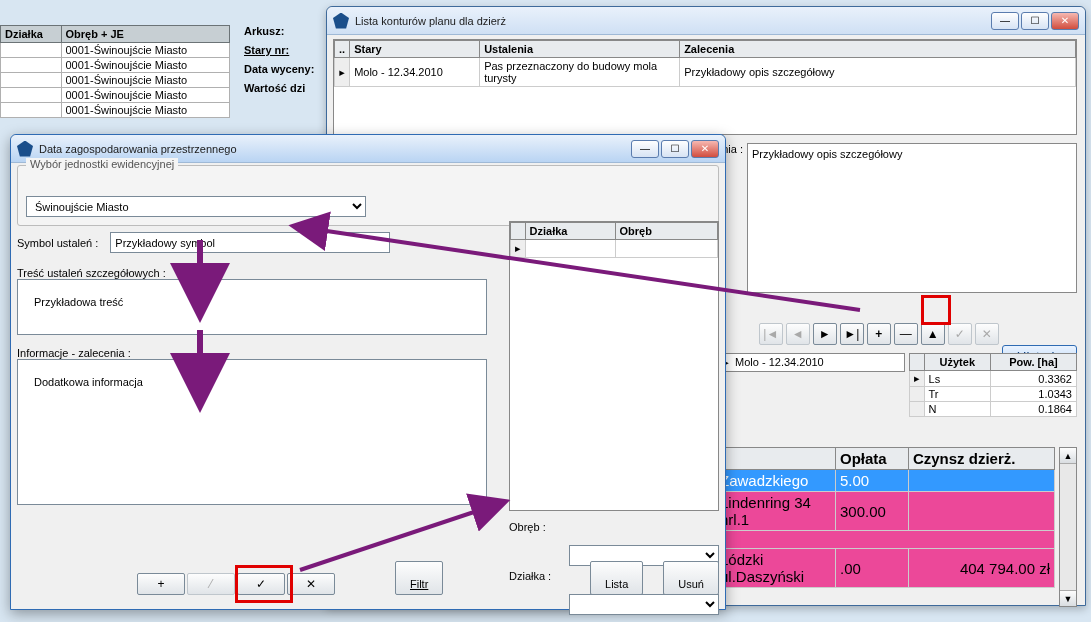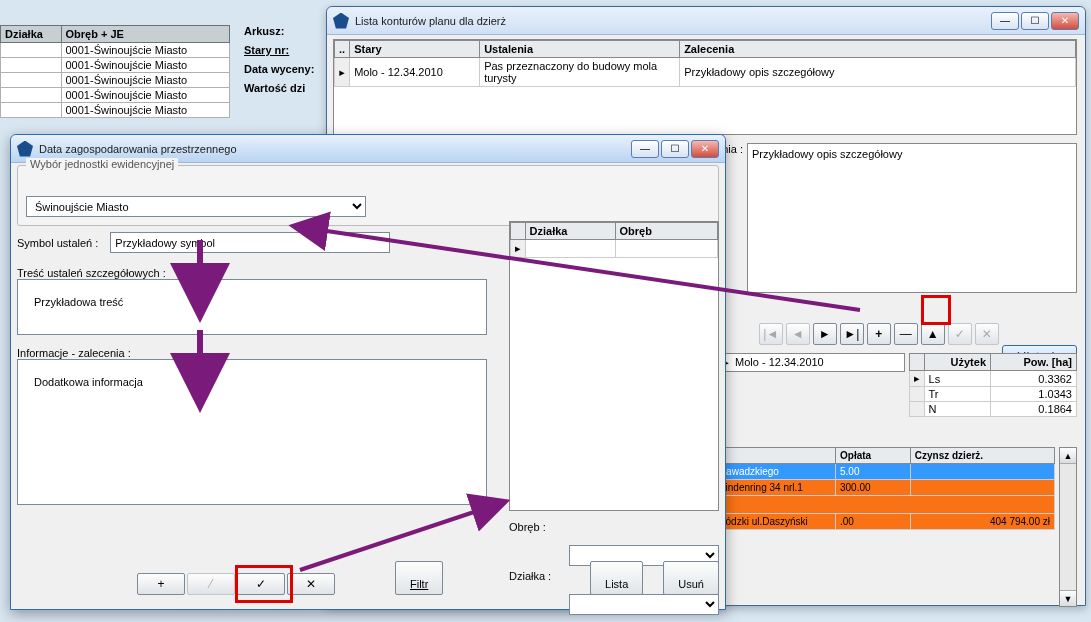--- a/index.html
+++ b/index.html
@@ -185,33 +185,33 @@
   }
 
   .uzytek-tbl {
     position: absolute;
     top: 346px; right: 8px; width: 168px;
     border-collapse: collapse;
     background: #fff;
     font-size: 11px;
   }
   .uzytek-tbl th {
-    background:#e8ebee; border:1px solid #888; padding:2px 4px; font-weight:bold; text-align:right;
+    background:#e8ebee; border:1px solid #888; padding:2px 4px; font-weight:bold; text-align:center;
   }
   .uzytek-tbl td {
     border:1px solid #ccc; padding:1px 4px; text-align:right;
   }
   .uzytek-tbl td.l { text-align:left; }
 
   .oplata-tbl {
     position: absolute;
     top: 440px; right: 30px; width: 340px;
     border-collapse: collapse;
-    background:#f97316;
-    font-size:10px;
+    background:#ec4899;
+    font-size:15px;
   }
   .oplata-tbl th {
     background:#e8ebee; border:1px solid #888; padding:2px 4px; font-weight:bold; text-align:left;
   }
   .oplata-tbl td { border:1px solid #ccc; padding:2px 4px; }
   .oplata-tbl tr.sel td { background:#3399ff; color:#fff; }
   .oplata-tbl td.r { text-align:right; }
 
   .vscroll {
     position: absolute;

